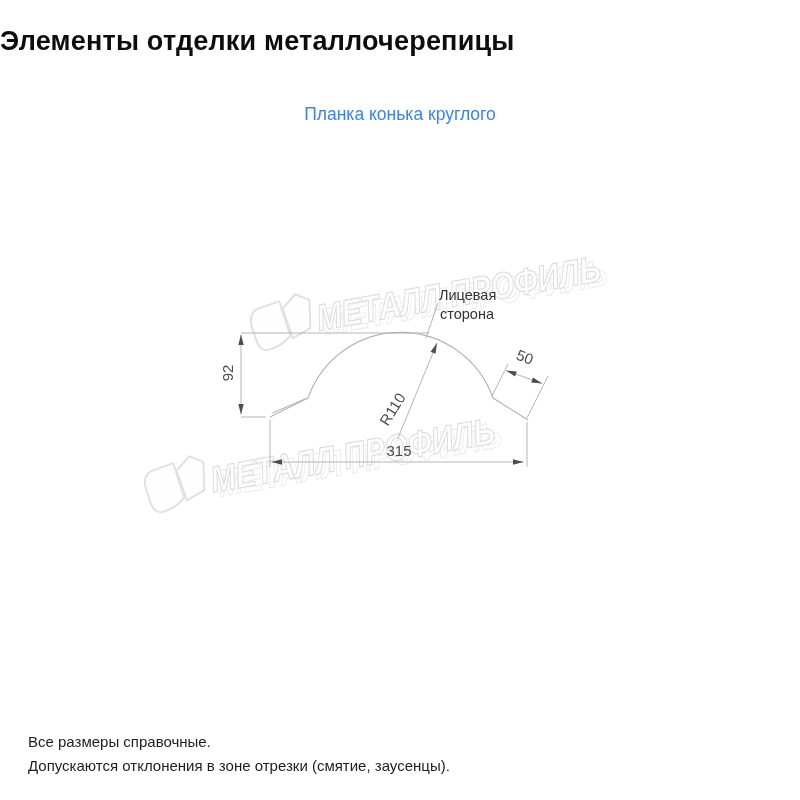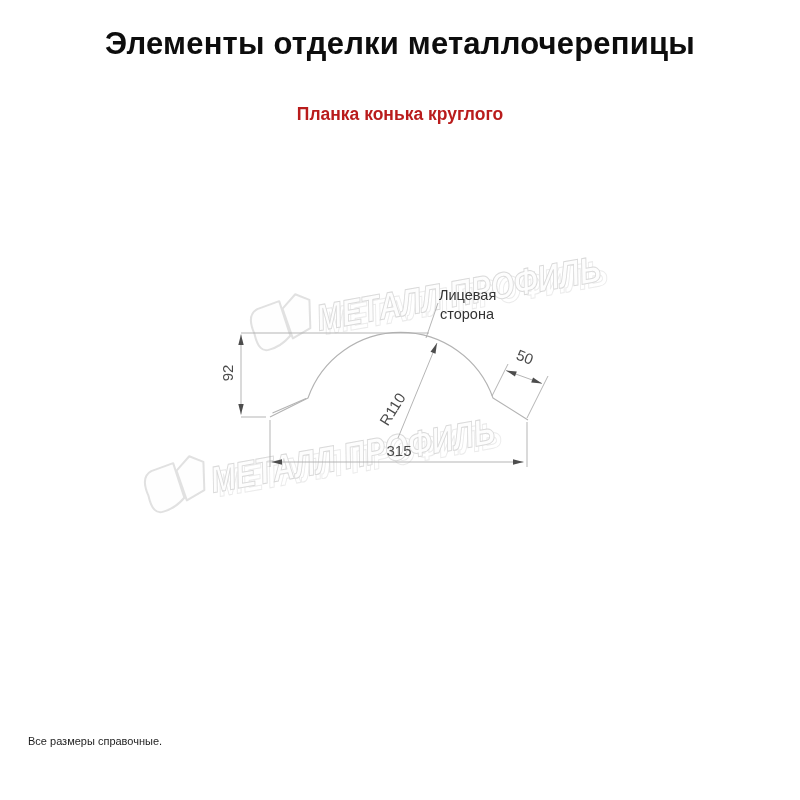--- a/index.html
+++ b/index.html
@@ -4,33 +4,33 @@
 <style>
   html,body{margin:0;padding:0;}
   body{
     width:800px;height:800px;background:#ffffff;
     font-family:"Liberation Sans", sans-serif;
     position:relative;overflow:hidden;color:#111;
   }
   .page{position:absolute;inset:0;background:#fff;}
   .page-title{
     position:absolute;top:26px;left:0;width:800px;
-    text-align:center;font-size:31px;font-weight:bold;color:#0d0d0d;
+    font-size:27px;font-weight:bold;color:#0d0d0d;
     letter-spacing:0.2px;
   }
   .subtitle{
     position:absolute;top:103px;left:0;width:800px;
-    text-align:center;font-size:17.5px;font-weight:bold;color:#b91c1c;
+    text-align:center;font-size:17.5px;font-weight:normal;color:#3b82f6;
     line-height:22px;
   }
   .drawing-wrap{position:absolute;left:0;top:0;width:800px;height:800px;}
   svg{display:block;}
   .footnotes{
     position:absolute;left:28px;top:730px;width:740px;
-    font-size:11px;color:#1e1e1e;line-height:23.5px;
+    font-size:15px;color:#1e1e1e;line-height:23.5px;
   }
   .dim-label{fill:#4a4a4a;font-size:15px;font-family:"Liberation Sans",sans-serif;}
   .face-label{fill:#333333;font-size:14.5px;font-family:"Liberation Sans",sans-serif;}
   .thin{stroke:#adadad;stroke-width:0.9;fill:none;}
   .profile{stroke:#b3b3b3;stroke-width:1.1;fill:none;stroke-linejoin:round;}
   .wm-logo{stroke:#dedede;stroke-width:2;fill:rgba(252,252,252,0.55);stroke-linejoin:round;}
   .wm-text{
     font-family:"Liberation Sans",sans-serif;font-weight:bold;font-style:italic;
     font-size:37px;letter-spacing:0px;
   }
@@ -109,15 +109,16 @@
       <g>
         <path class="thin" d="M426,338 L438,303"></path>
         <text class="face-label" x="439" y="300">Лицевая</text>
         <text class="face-label" x="440" y="319">сторона</text>
       </g>
     </svg>
   </div>
 
   <div class="footnotes">
     <div>Все размеры справочные.</div>
+    <div>Допускаются отклонения в зоне отрезки (смятие, заусенцы).</div>
   </div>
 
 </div>
 
 </body></html>

